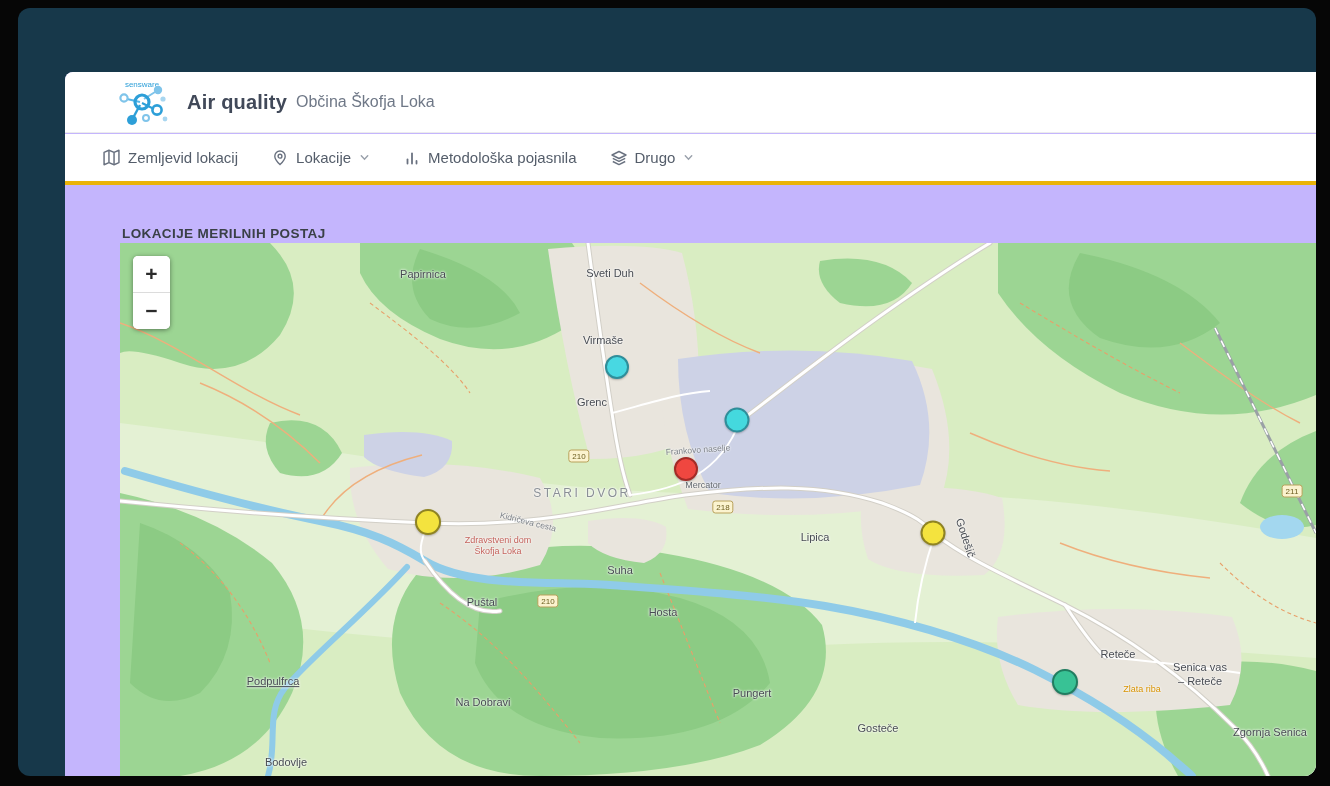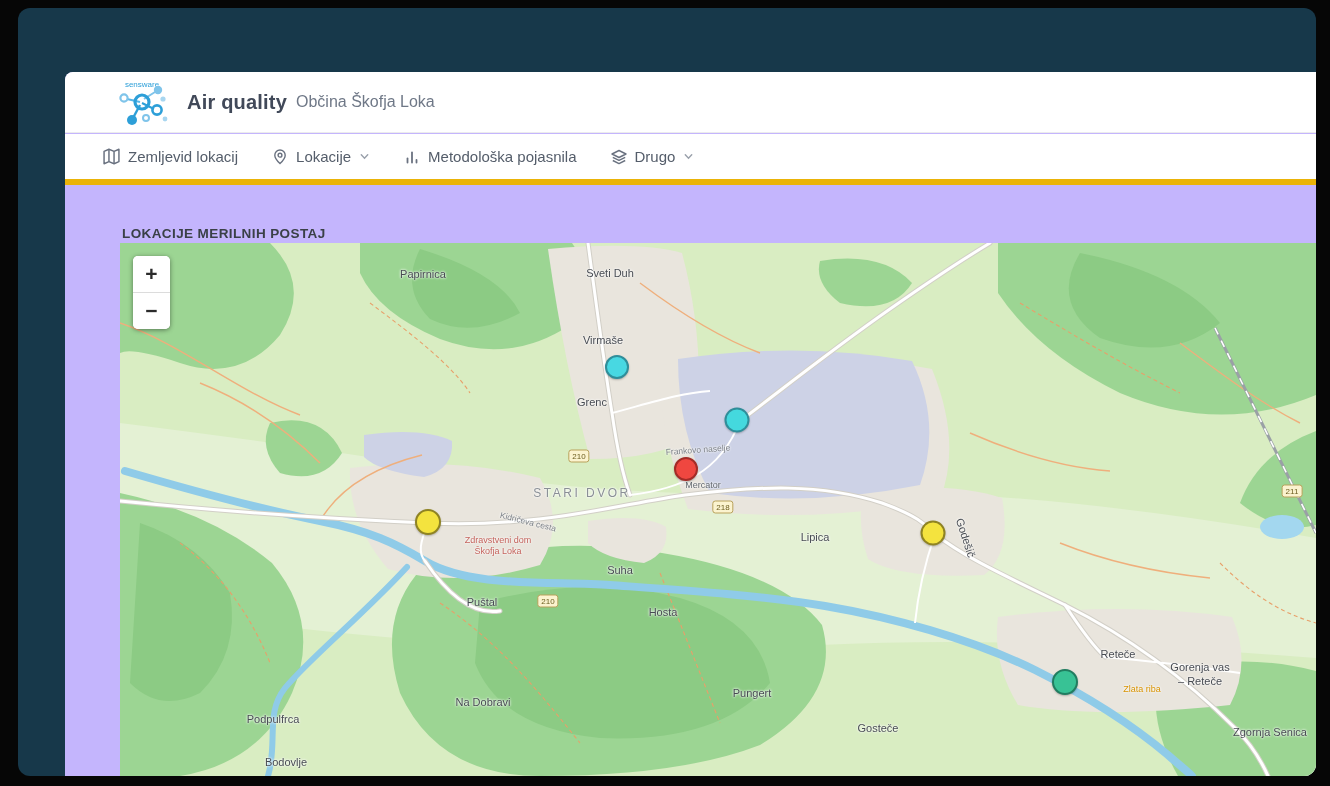--- a/index.html
+++ b/index.html
@@ -13,21 +13,21 @@
 
   
   .app-header { position:absolute; left:0; top:0; right:0; height:61px; background:#fff;
     border-bottom:1px solid #ececec; display:flex; align-items:center; padding-left:48px; }
   .brand-logo { width:58px; height:50px; flex:0 0 auto; }
   .app-title { margin-left:16px; font-size:20px; color:#414959; font-weight:bold; letter-spacing:.2px; }
   .org-title { margin-left:9px; font-size:16px; color:#6F7887; font-weight:400; }
 
   
   .app-nav { position:absolute; left:0; top:62px; right:0; height:51px; background:#fff;
-    border-bottom:6px solid #eab308; display:flex; align-items:center; padding-left:38px; gap:34px; }
+    border-bottom:4px solid #eab308; display:flex; align-items:center; padding-left:38px; gap:34px; }
   .nav-item { display:flex; align-items:center; gap:8px; color:#545D6A; font-size:15px; cursor:pointer; }
   .nav-item svg { display:block; }
 
   .section-title { position:absolute; left:57px; top:127px; font-size:13.5px; font-weight:bold;
     color:#3A4047; letter-spacing:.4px;margin-top:27px; }
 
   
   .map { position:absolute; left:55px; top:171px; width:1196px; height:533px; background:#D9EDC2; overflow:hidden; }
   .map svg.terrain { position:absolute; left:0; top:0; }
 
@@ -201,25 +201,25 @@
           <div class="map-label ml-town" style="left: 303px; top: 32px;">Papirnica</div>
           <div class="map-label ml-town" style="left: 490px; top: 31px;">Sveti Duh</div>
           <div class="map-label ml-town" style="left: 483px; top: 98px;">Virmaše</div>
           <div class="map-label ml-town" style="left: 472px; top: 160px;">Grenc</div>
           <div class="map-label ml-town" style="left: 695px; top: 295px;">Lipica</div>
           <div class="map-label ml-town" style="left: 500px; top: 328px;">Suha</div>
           <div class="map-label ml-town" style="left: 362px; top: 360px;">Puštal</div>
           <div class="map-label ml-town" style="left: 543px; top: 370px;">Hosta</div>
           <div class="map-label ml-town" style="left: 632px; top: 451px;">Pungert</div>
           <div class="map-label ml-town" style="left: 363px; top: 460px;">Na Dobravi</div>
-          <div class="map-label ml-town" style="left: 153px; top: 477px;">Podpulfrca</div>
+          <div class="map-label ml-town" style="left: 153px; top: 439px; text-decoration: underline;">Podpulfrca</div>
           <div class="map-label ml-town" style="left: 166px; top: 520px;">Bodovlje</div>
           <div class="map-label ml-town" style="left: 758px; top: 486px;">Gosteče</div>
           <div class="map-label ml-town" style="left: 982px; top: 412px; padding-left: 32px;">Reteče</div>
-          <div class="map-label ml-town" style="left: 1080px; top: 432px;">Gorenja vas
+          <div class="map-label ml-town" style="left: 1080px; top: 432px;">Senica vas
 – Reteče</div>
           <div class="map-label ml-town" style="left: 1150px; top: 490px;">Zgornja Senica</div>
           <div class="map-label ml-town" style="left: 845px; top: 295px; transform: translate(-50%, -50%) rotate(72deg);">Godešič</div>
           <div class="map-label ml-poi" style="left: 583px; top: 243px;">Mercator</div>
           <div class="map-label ml-area" style="left: 462px; top: 250px;">STARI DVOR</div>
           <div class="map-label ml-red" style="left: 378px; top: 303px;">Zdravstveni dom
 Škofja Loka</div>
           <div class="map-label ml-orange" style="left: 1022px; top: 447px;">Zlata riba</div>
           <div class="map-label ml-road" style="left: 408px; top: 279px; transform: translate(-50%, -50%) rotate(14deg);">Kidričeva cesta</div>
           <div class="map-label ml-road" style="left: 578px; top: 207px; transform: translate(-50%, -50%) rotate(-4deg);">Frankovo naselje</div>

